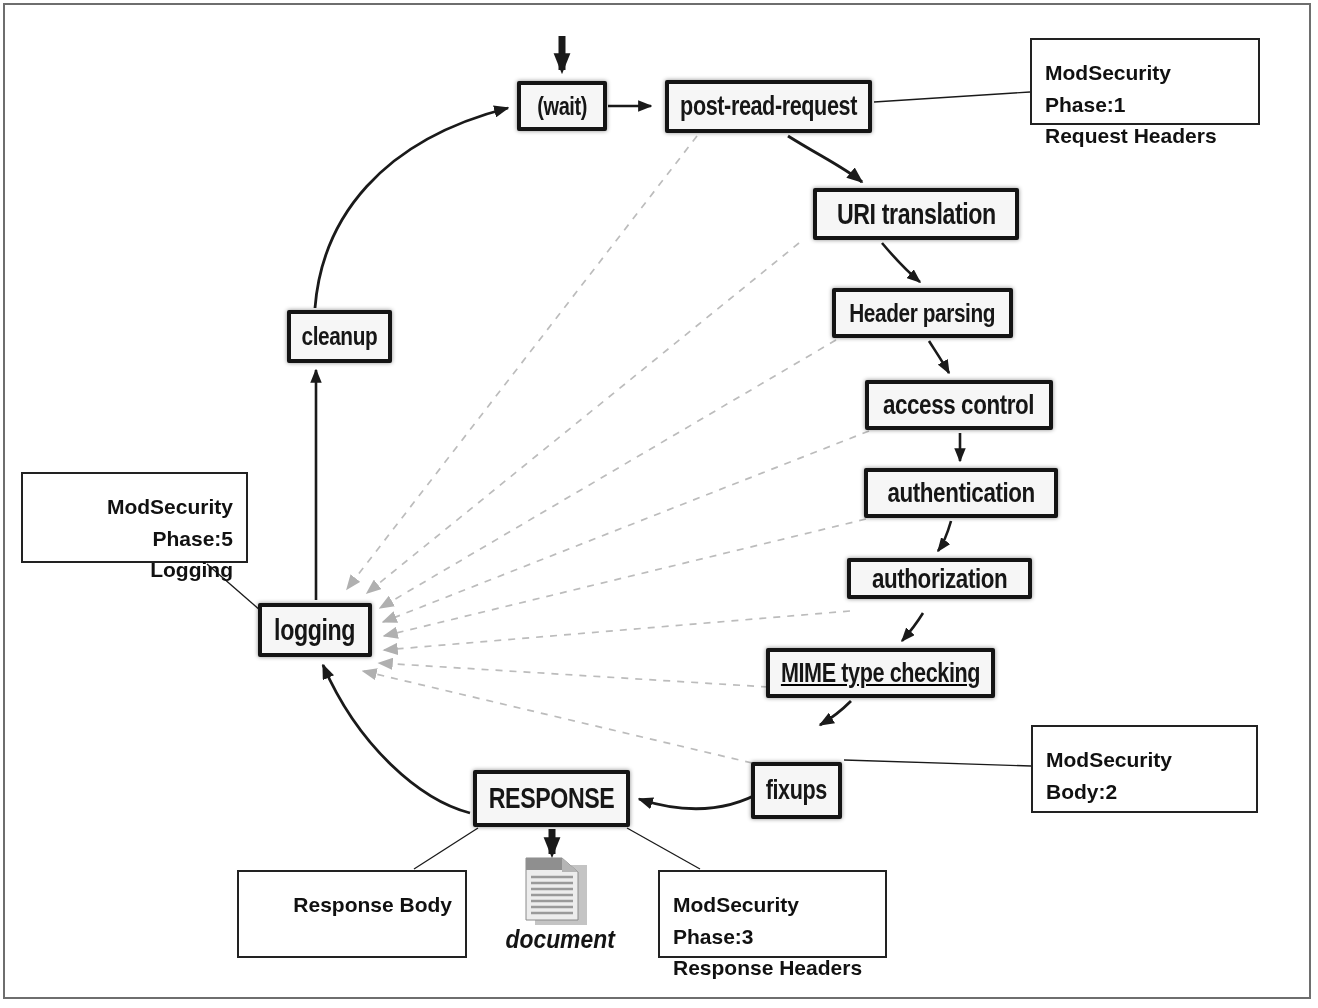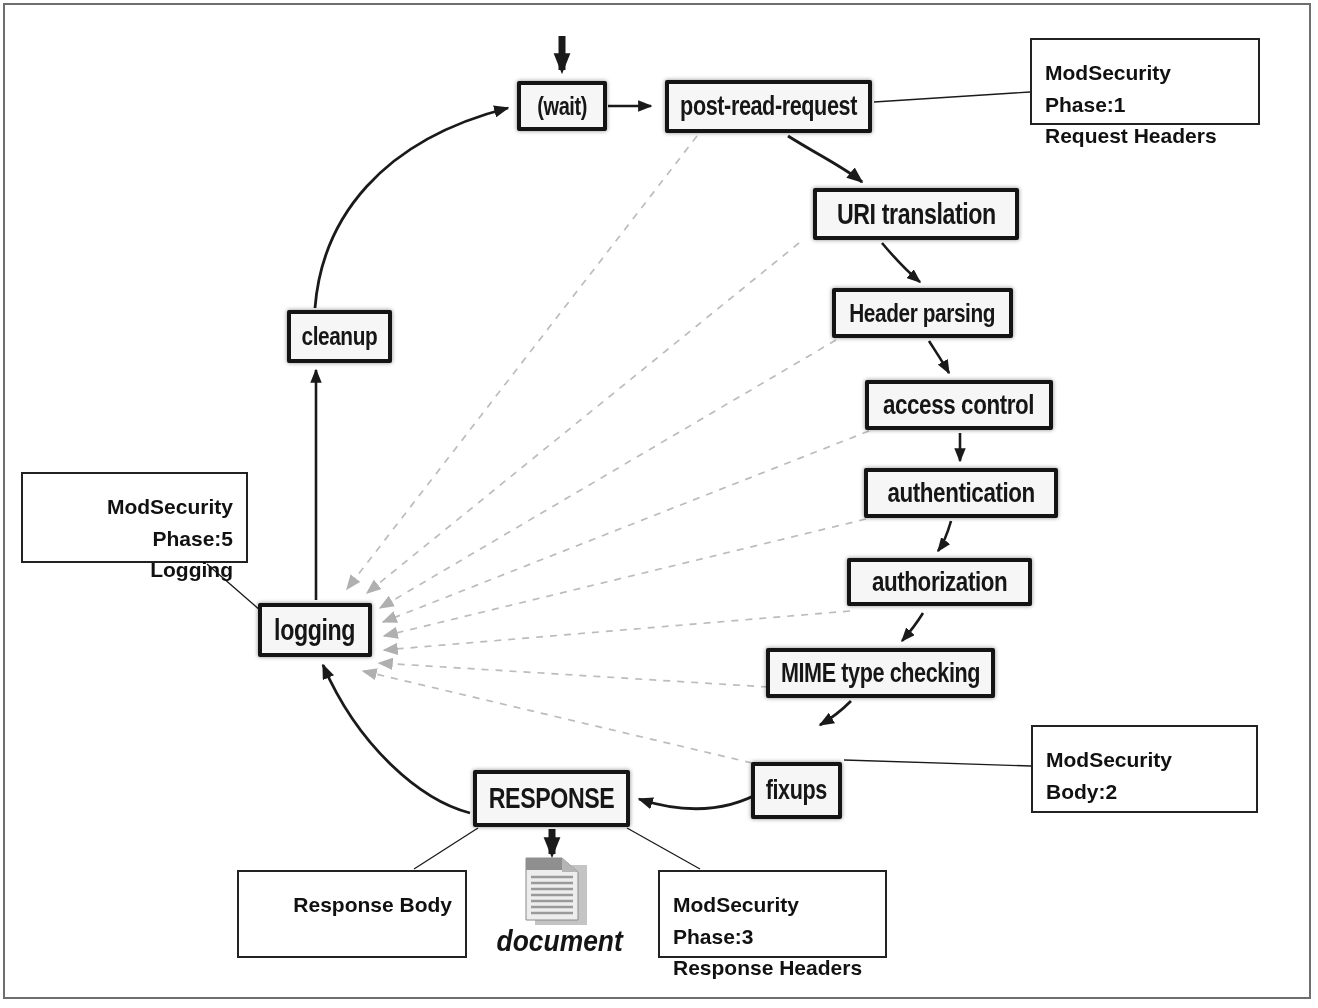--- a/index.html
+++ b/index.html
@@ -23,21 +23,21 @@
     font-weight:bold;color:#161616;white-space:nowrap;letter-spacing:-0.5px;
   }
   .note{
     position:absolute;box-sizing:border-box;background:#ffffff;
     border:2px solid #222222;padding:17px 13px 0 13px;
     font-weight:bold;font-size:21px;line-height:1.5;color:#111111;
   }
   .note.right{text-align:right;}
   .doc-label{
     position:absolute;left:460px;top:924px;width:200px;text-align:center;
-    font-weight:bold;font-style:italic;font-size:30px;color:#141414;
+    font-weight:bold;font-style:italic;font-size:26px;color:#141414;
   }
   .doc-label span{display:inline-block;transform:scaleX(0.88);}
 </style>
 </head>
 <body>
 
 <div class="frame"></div>
 
 <svg class="wires" viewBox="0 0 1318 1008">
   <defs>
@@ -116,24 +116,24 @@
   </div>
 <div class="stage" style="left:832px;top:288px;width:181px;height:50px;">
     <span style="font-size:26px;">Header parsing</span>
   </div>
 <div class="stage" style="left:865px;top:380px;width:188px;height:50px;">
     <span style="font-size:28px;">access control</span>
   </div>
 <div class="stage" style="left:864px;top:468px;width:194px;height:50px;">
     <span style="font-size:28px;">authentication</span>
   </div>
-<div class="stage" style="left:847px;top:558px;width:185px;height:48px;">
+<div class="stage" style="left:847px;top:558px;width:185px;height:41px;">
     <span style="font-size:28px;">authorization</span>
   </div>
-<div class="stage" style="left:766px;top:648px;width:229px;height:50px;">
+<div class="stage" style="left:766px;top:648px;width:229px;height:50px;text-decoration:underline;">
     <span style="font-size:27px;">MIME type checking</span>
   </div>
 <div class="stage" style="left:751px;top:730px;width:91px;height:57px;margin-top:32px;">
     <span style="font-size:27px;">fixups</span>
   </div>
 <div class="stage" style="left:473px;top:770px;width:157px;height:57px;">
     <span style="font-size:29px;">RESPONSE</span>
   </div>
 <div class="stage" style="left:258px;top:603px;width:114px;height:54px;">
     <span style="font-size:29px;">logging</span>

